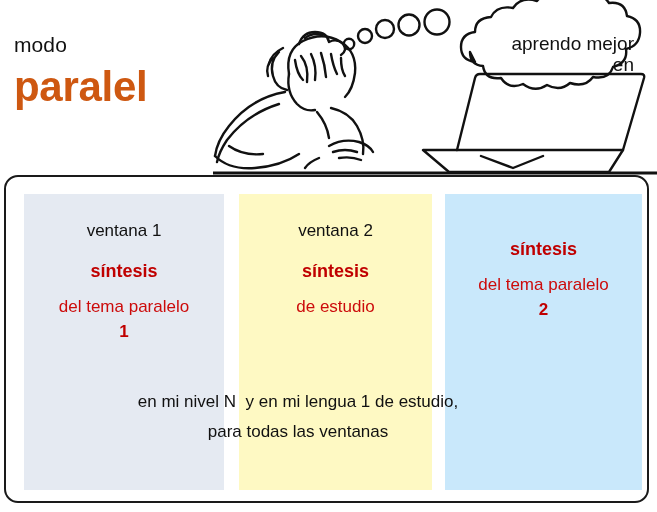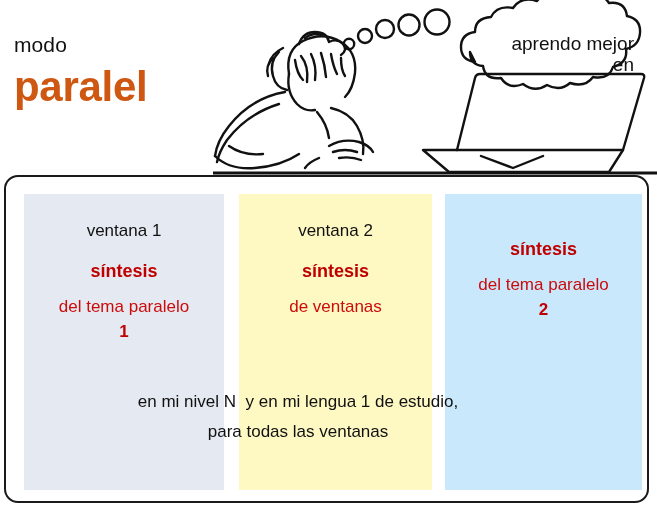--- a/index.html
+++ b/index.html
@@ -229,21 +229,21 @@
       <div class="col-body" style="color: rgb(204, 11, 11);">
         <div>del tema paralelo</div>
         <div class="emph">1</div>
       </div>
     </div>
 
     <div class="window-col col-1" style="background: #fef9c3;">
       <div class="col-title">ventana 2</div>
       <div class="col-heading" style="color: rgb(192, 0, 0);">síntesis</div>
       <div class="col-body" style="color: rgb(204, 11, 11);">
-        <div>de ventanas</div>
+        <div>de estudio</div>
       </div>
     </div>
 
     <div class="window-col col-2" style="background: rgb(201, 232, 251);">
       <div class="col-heading" style="color: rgb(192, 0, 0);">síntesis</div>
       <div class="col-body" style="color: rgb(204, 11, 11);">
         <div>del tema paralelo</div>
         <div class="emph">2</div>
       </div>
     </div>

